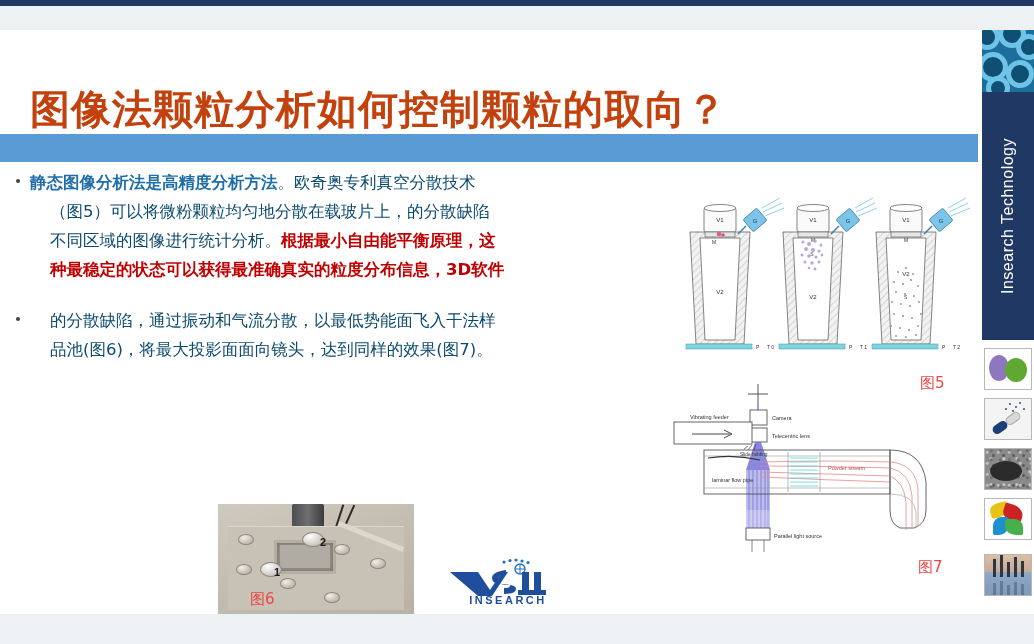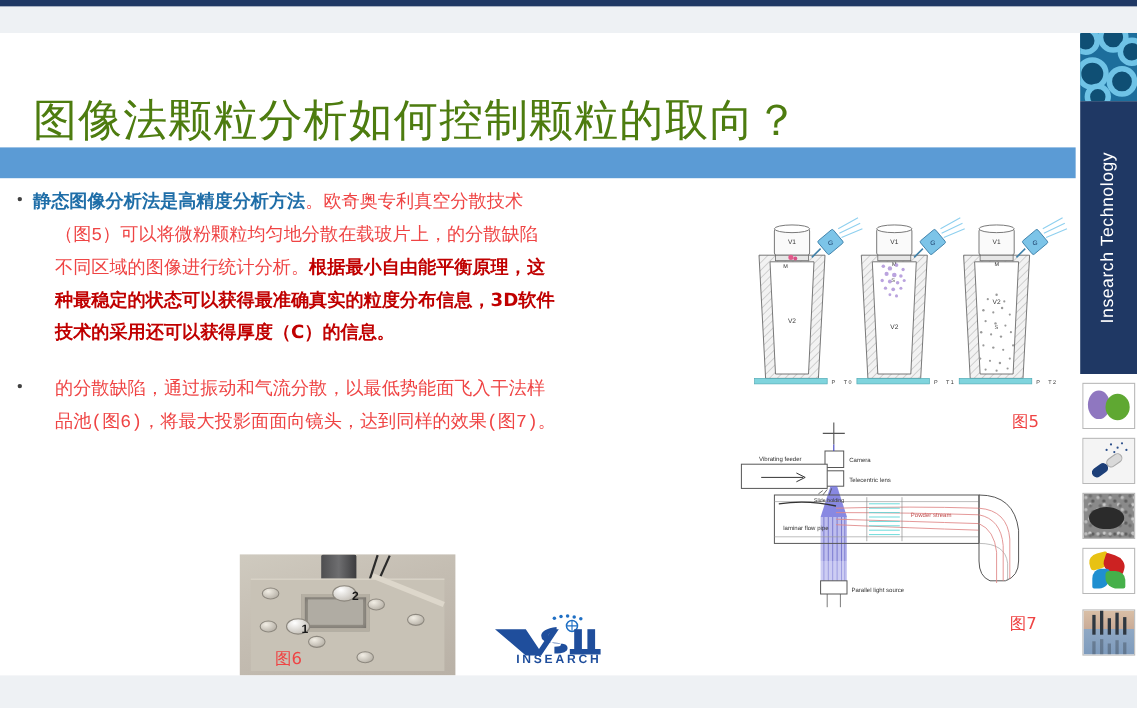--- a/index.html
+++ b/index.html
@@ -30,22 +30,22 @@
     background: #eef1f4;
   }
 
   
   .title-area {
     position: absolute; left: 0; top: 30px; width: 978px; height: 100px;
     background: #ffffff;
   }
   .slide-title {
     position: absolute; left: 30px; top: 52px;
-    font-size: 40px; font-weight: 400; letter-spacing: 1px;
-    color: #4d7c0f;
+    font-size: 40px; font-weight: 700; letter-spacing: 1px;
+    color: #c2410c;
     white-space: nowrap;
     font-family: "DejaVu Sans", "Liberation Sans", sans-serif;
   }
   .title-rule {
     position: absolute; left: 0; top: 131px; width: 978px; height: 3px;
     background: #ffffff;
   }
   .blue-bar {
     position: absolute; left: 0; top: 134px; width: 978px; height: 28px;
     background: #5b9bd5;
@@ -68,21 +68,21 @@
   }
   .line {
     font-size: 16.5px;
     line-height: 29px;
     color: #262626;
     white-space: nowrap;
   }
   .line.indent { padding-left: 20px; }
   .t-blue { color: #1f6ea8; font-weight: 700; }
   .t-red  { color: #c00000; font-weight: 700; }
-  .t-black{ color: #ef4444; font-family: Liberation Mono, monospace; }
+  .t-black{ color: #0c4a6e; }
 
   
   .sidebar {
     position: absolute; right: 0; top: 30px; width: 56px; height: 584px;
     background: #ffffff;
   }
   .sb-photo {
     position: absolute; left: 4px; top: 0px; width: 52px; height: 62px;
     overflow: hidden;
     background: #1d6e9c;
@@ -212,23 +212,20 @@
         <span class="t-blue">静态图像分析法是高精度分析方法</span><span class="t-black">。欧奇奥专利真空分散技术</span>
       </div>
       <div class="line indent">
         <span class="t-black">（图5）可以将微粉颗粒均匀地分散在载玻片上，的分散缺陷</span>
       </div>
       <div class="line indent">
         <span class="t-black">不同区域的图像进行统计分析。</span><span class="t-red">根据最小自由能平衡原理，这</span>
       </div>
       <div class="line indent">
         <span class="t-red">种最稳定的状态可以获得最准确真实的粒度分布信息，3D软件</span>
-      </div>
-      <div class="line indent">
-        <span class="t-red">技术的采用还可以获得厚度（C）的信息。</span>
       </div>
     </div>
 
     <div class="bullet">
       <span class="dot"></span>
       <div class="line indent">
         <span class="t-black">的分散缺陷，通过振动和气流分散，以最低势能面飞入干法样</span>
       </div>
       <div class="line indent">
         <span class="t-black">品池(图6)，将最大投影面面向镜头，达到同样的效果(图7)。</span>

